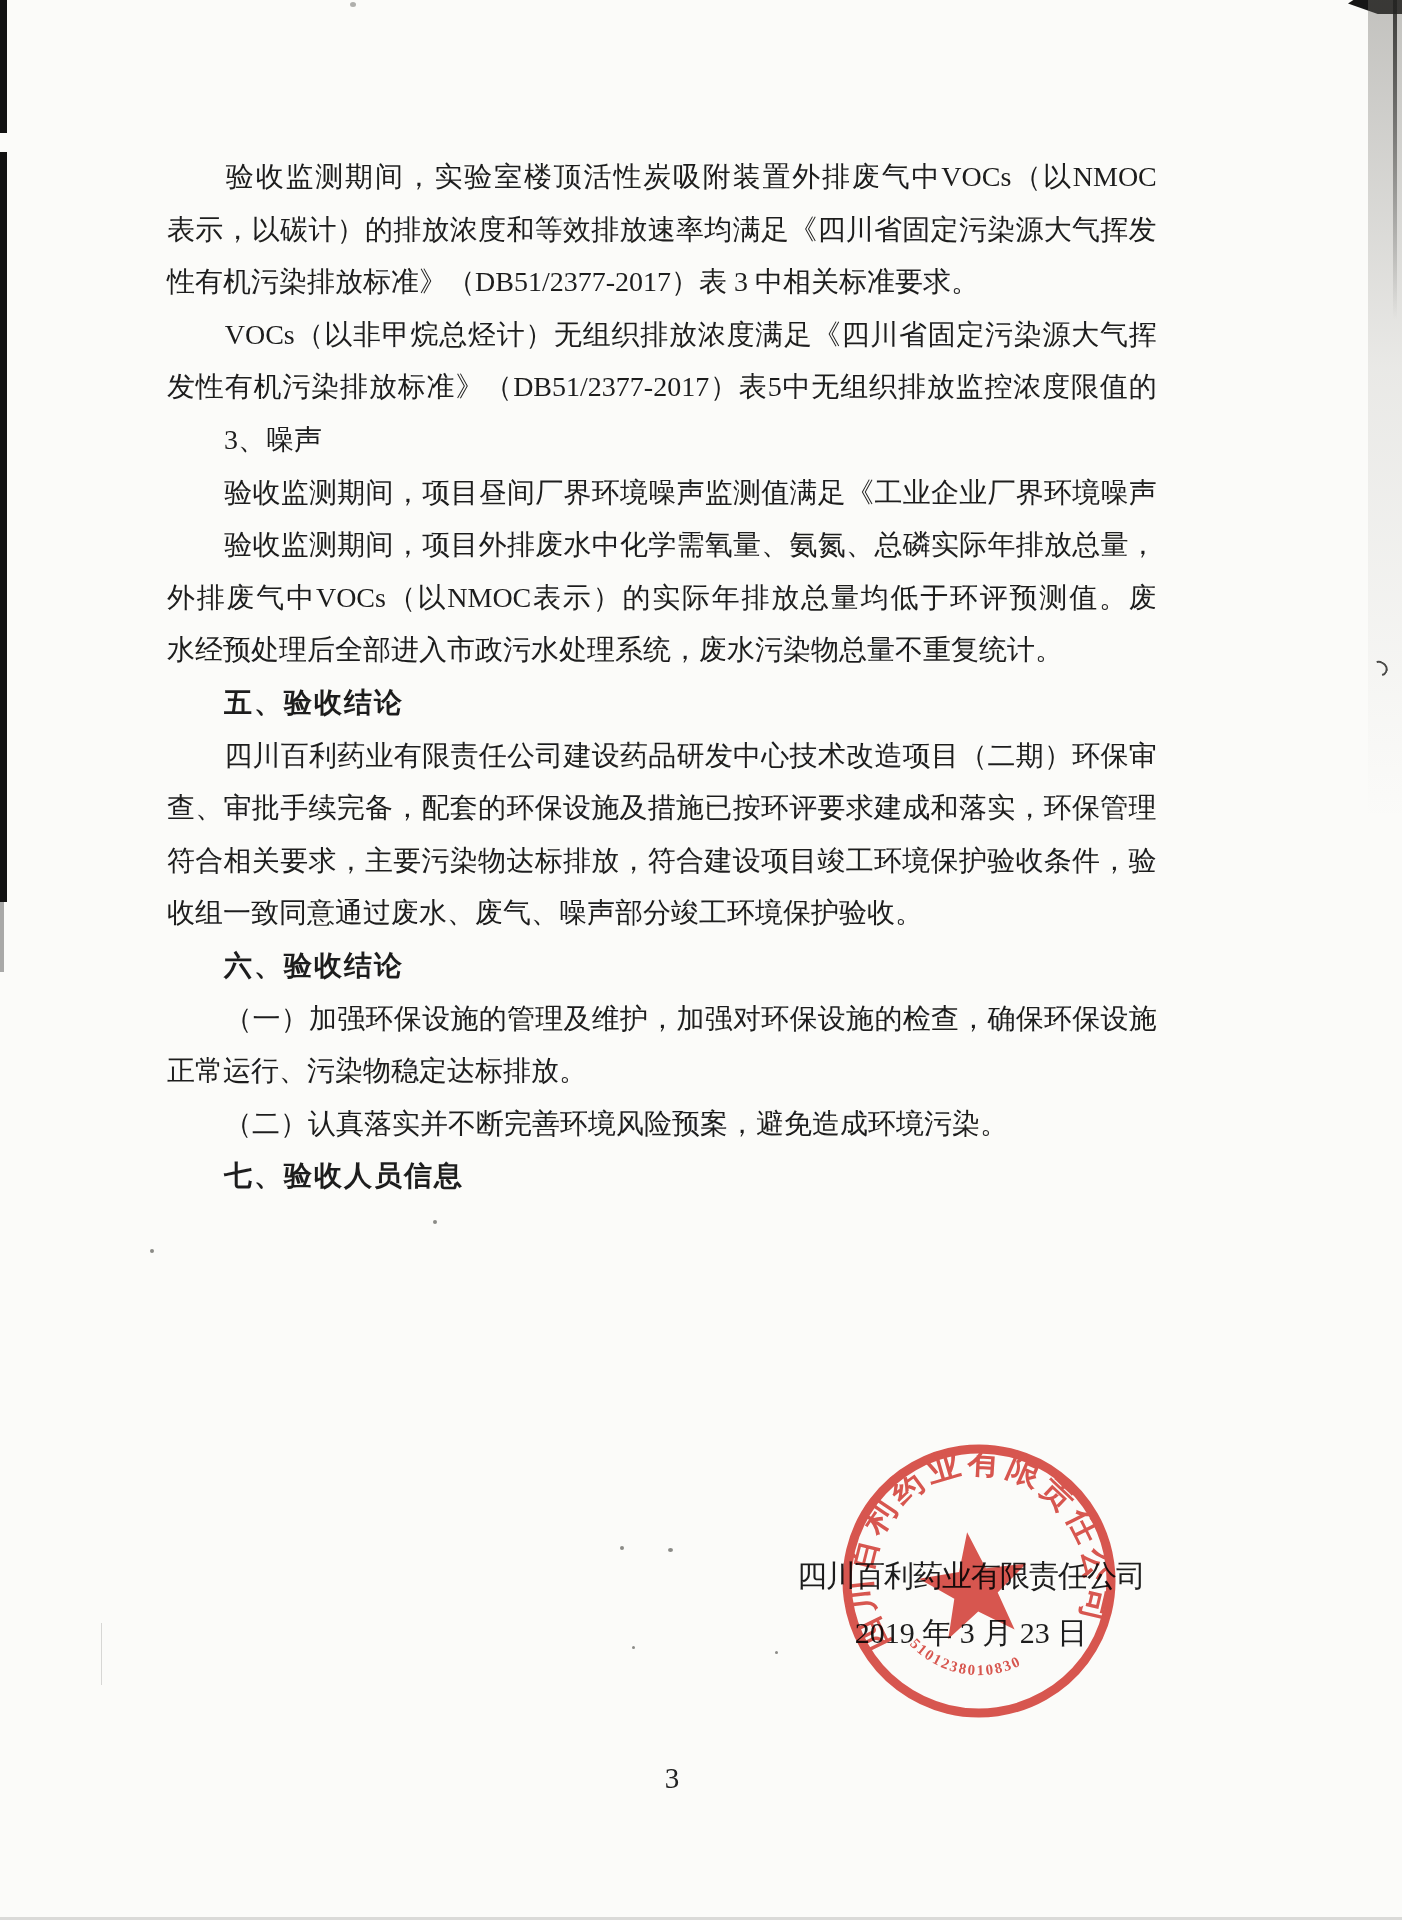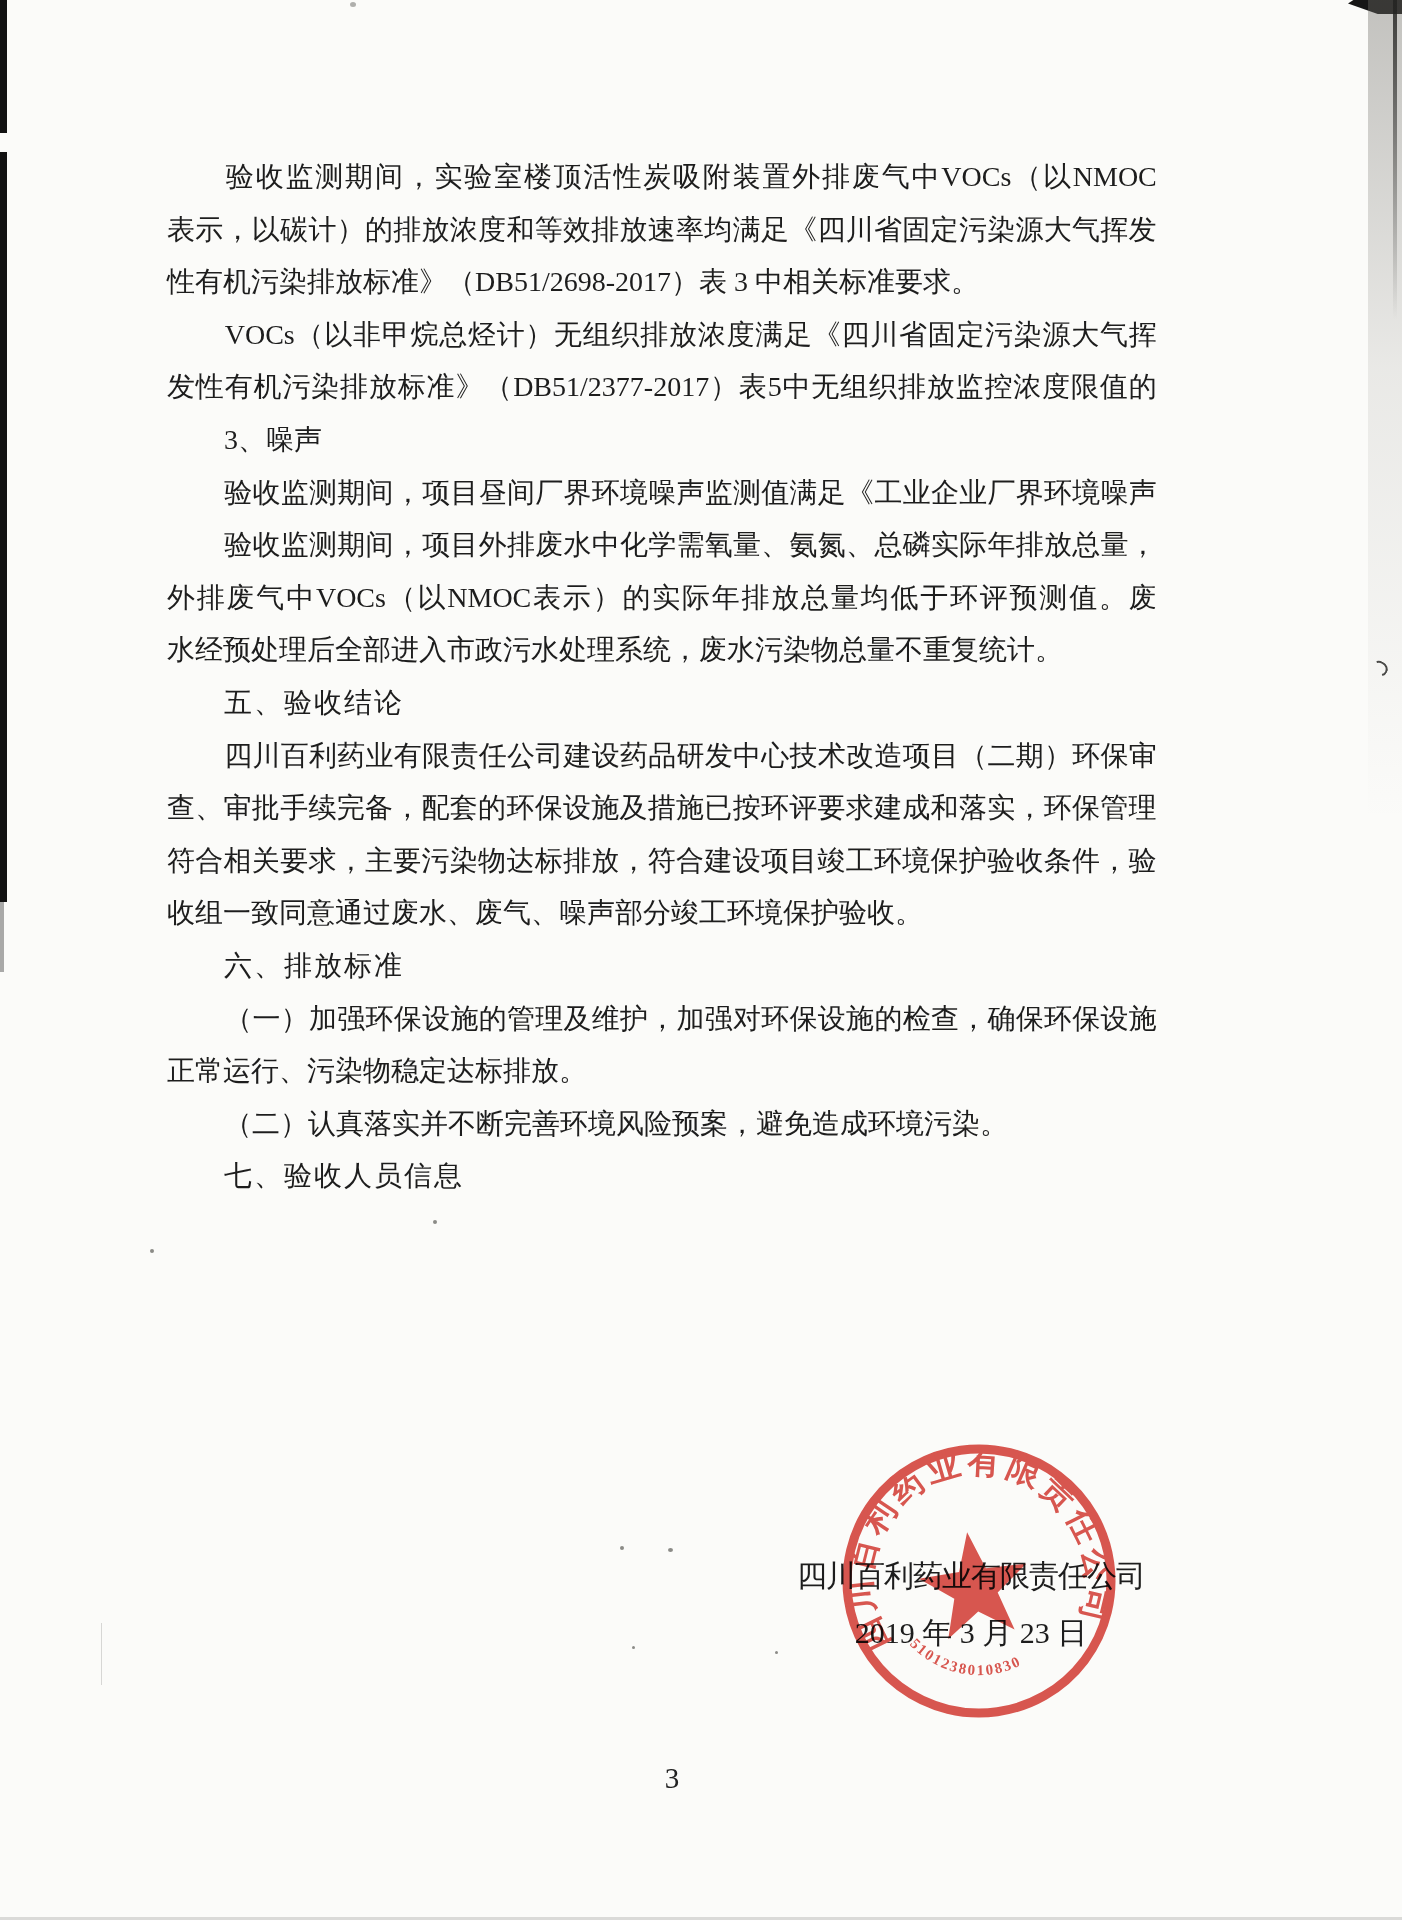--- a/index.html
+++ b/index.html
@@ -12,21 +12,21 @@
   
   .doc-body{
     position:absolute;left:167px;top:151px;width:990px;
     color:#1d1d1d;font-size:28px;
   }
   .line{height:52.6px;line-height:52.6px;white-space:nowrap;}
   .line.justify{display:flex;justify-content:space-between;align-items:baseline;white-space:normal;}
   .line.justify span{display:inline-block;}
   .ind{width:57px;flex:0 0 57px;}
   .line.indent{text-indent:57px;}
-  .line.heading{font-family:"Liberation Sans","DejaVu Sans",sans-serif;font-weight:normal;letter-spacing:2px;}
+  .line.heading{font-family:"Liberation Sans","DejaVu Sans",sans-serif;font-weight:bold;letter-spacing:2px;}
   
   .sign-block{position:absolute;left:790px;top:1558px;width:362px;text-align:center;color:#1d1d1d;}
   .sign-company{font-size:30px;line-height:36px;letter-spacing:-1px;}
   .sign-date{font-size:30px;line-height:36px;margin-top:21px;letter-spacing:0;}
   
   .page-num{position:absolute;left:652px;top:1762px;width:40px;text-align:center;
     font-size:29px;color:#222;}
   
   .stamp{position:absolute;left:836px;top:1438px;width:286px;height:286px;
     mix-blend-mode:multiply;opacity:.93;}
@@ -122,21 +122,21 @@
         <span>固</span>
         <span>定</span>
         <span>污</span>
         <span>染</span>
         <span>源</span>
         <span>大</span>
         <span>气</span>
         <span>挥</span>
         <span>发</span>
       </div>
-      <div class="line">性有机污染排放标准》（DB51/2698-2017）表 3 中相关标准要求。</div>
+      <div class="line">性有机污染排放标准》（DB51/2377-2017）表 3 中相关标准要求。</div>
       <div class="line justify">
         <span class="ind"></span>
         <span>VOCs</span>
         <span>（</span>
         <span>以</span>
         <span>非</span>
         <span>甲</span>
         <span>烷</span>
         <span>总</span>
         <span>烃</span>
@@ -406,21 +406,21 @@
         <span>保</span>
         <span>护</span>
         <span>验</span>
         <span>收</span>
         <span>条</span>
         <span>件</span>
         <span>，</span>
         <span>验</span>
       </div>
       <div class="line">收组一致同意通过废水、废气、噪声部分竣工环境保护验收。</div>
-      <div class="line heading indent">六、排放标准</div>
+      <div class="line heading indent">六、验收结论</div>
       <div class="line justify">
         <span class="ind"></span>
         <span>（</span>
         <span>一</span>
         <span>）</span>
         <span>加</span>
         <span>强</span>
         <span>环</span>
         <span>保</span>
         <span>设</span>

